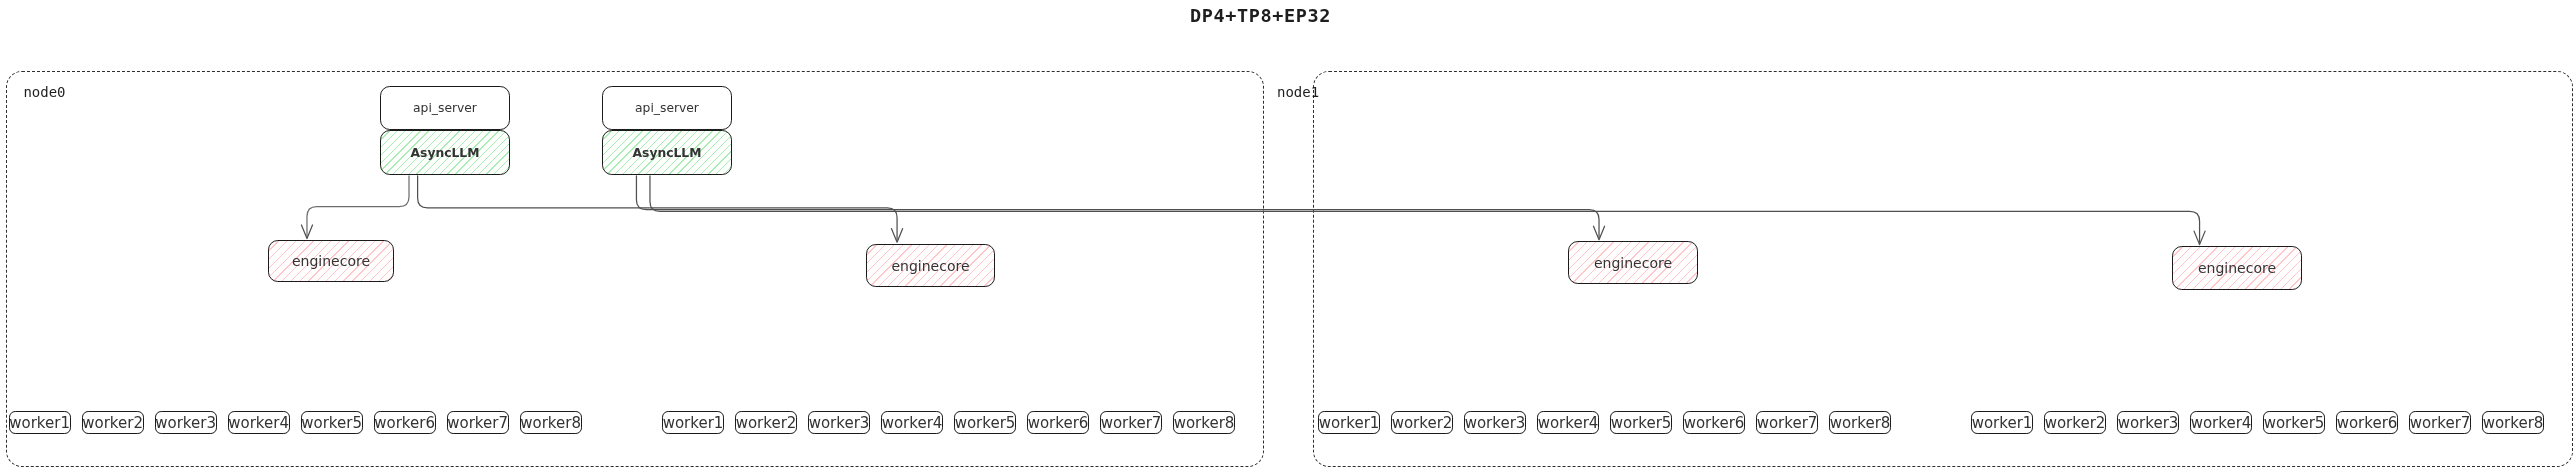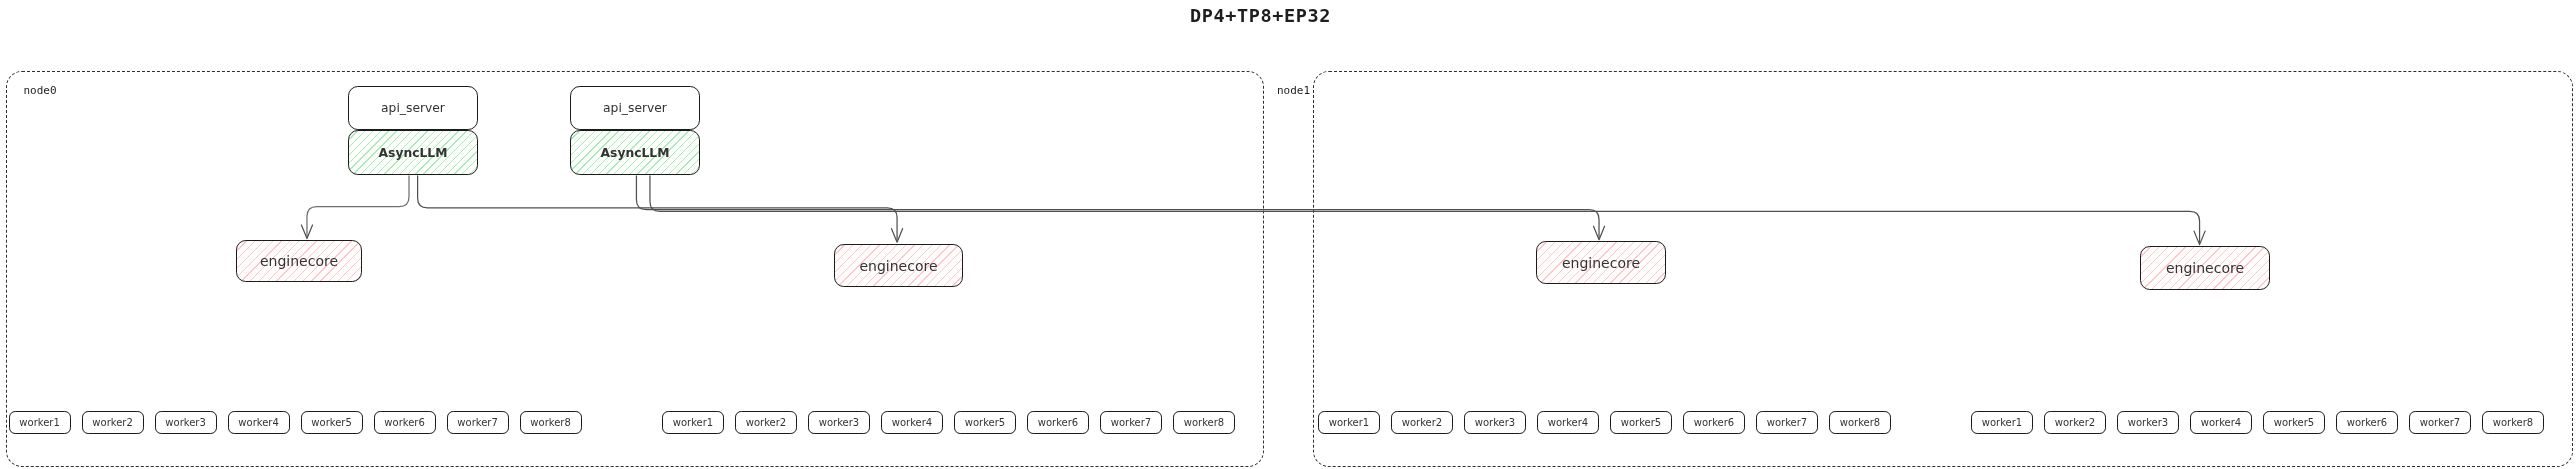--- a/index.html
+++ b/index.html
@@ -8,28 +8,28 @@
 
   .canvas{position:absolute;inset:0;width:2576px;height:469px;border-radius:8px;}
 
   .diagram-title{position:absolute;left:1150px;top:4.9px;width:221px;text-align:center;
        font-family:"DejaVu Sans Mono", monospace;font-size:18.5px;font-weight:bold;
        color:#1e1e1e;letter-spacing:0.6px;}
 
   .node-box{position:absolute;border:1.2px dashed #2e2e2e;border-radius:16px;background:transparent;}
   .node-box.n0{left:6.2px;top:71px;width:1256px;height:394px;}
   .node-box.n1{left:1313px;top:71px;width:1258px;height:394px;}
-  .node-label{position:absolute;font-family:"DejaVu Sans Mono", monospace;font-size:11px;
+  .node-label{position:absolute;font-family:"DejaVu Sans Mono", monospace;font-size:14px;
        color:#1e1e1e;}
   .node-label.n0{left:23.4px;top:84px;}
   .node-label.n1{left:1277px;top:84px;}
 
   .block{position:absolute;border:1.5px solid #1b1b1b;border-radius:9.8px;
        display:flex;align-items:center;justify-content:center;
-       font-size:12.3px;color:#333;background:#ffffff;box-sizing:border-box;}
+       font-size:12.3px;color:#333;background:#ffffff;box-sizing:border-box;margin-left:32px;}
 
   .api1{left:348px;top:86px;width:130px;height:44px;}
   .api2{left:570px;top:86px;width:130px;height:44px;}
 
   .green-hatch{background-color:#fcfffc;
        background-image:repeating-linear-gradient(135deg,
          rgba(105,219,124,0.55) 0px, rgba(105,219,124,0.55) 1px,
          transparent 1px, transparent 5.5px);font-weight:bold;}
   .llm1{left:348px;top:130px;width:130px;height:45px;}
   .llm2{left:570px;top:130px;width:130px;height:45px;}
@@ -41,21 +41,21 @@
   .ec{font-size:14px;}
   .ec1{left:236px;top:240px;width:126px;height:42px;}
   .ec2{left:834px;top:244px;width:129px;height:43px;}
   .ec3{left:1536px;top:241px;width:130px;height:43px;}
   .ec4{left:2140px;top:246px;width:130px;height:44px;}
 
   .worker-row{position:absolute;top:411px;display:flex;gap:11px;}
   .wg1{left:8.6px;}  .wg2{left:662px;}  .wg3{left:1318px;}  .wg4{left:1971px;}
   .worker{width:62px;height:23.4px;border:1.2px solid #1b1b1b;border-radius:6.2px;
        background:#fff;display:flex;align-items:center;justify-content:center;
-       font-size:10px;color:#333;box-sizing:border-box;}
+       font-size:15px;color:#333;box-sizing:border-box;}
 
   svg.wires{position:absolute;left:0;top:0;pointer-events:none;}
   .wire{fill:none;stroke:#4f4f4f;stroke-width:2;stroke-linecap:round;stroke-linejoin:round;}
   .wire.gray{stroke:#6e6e6e;}
   .arrowhead{fill:none;stroke:#4f4f4f;stroke-width:2;stroke-linecap:round;stroke-linejoin:round;}
 </style>
 </head>
 <body>
 
 <div class="canvas">

